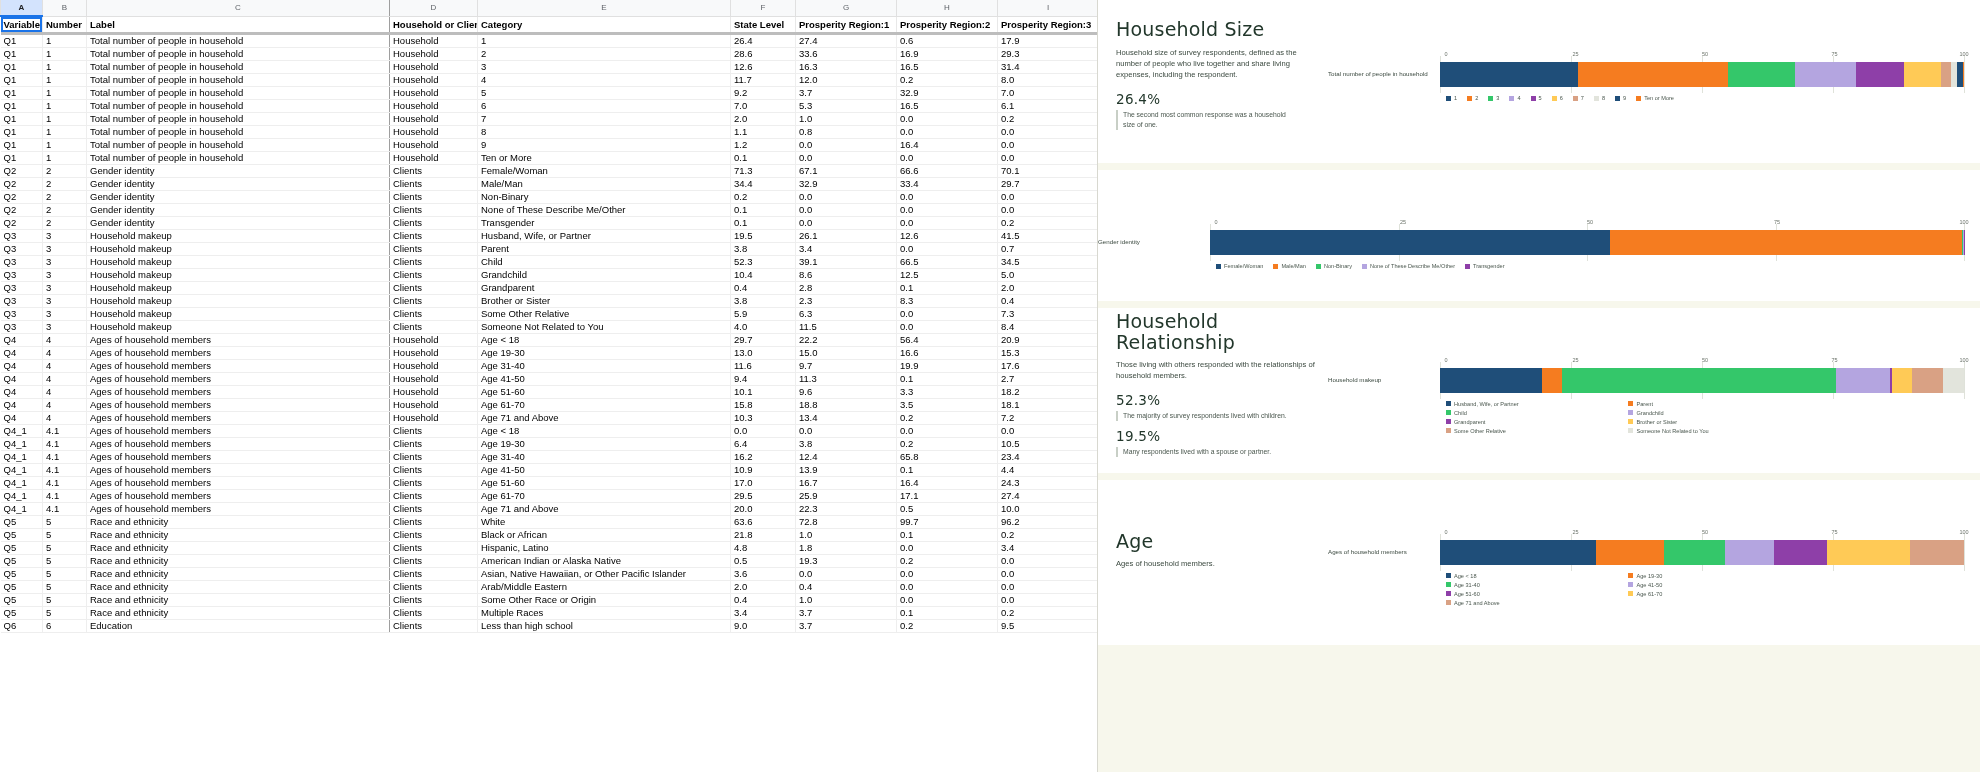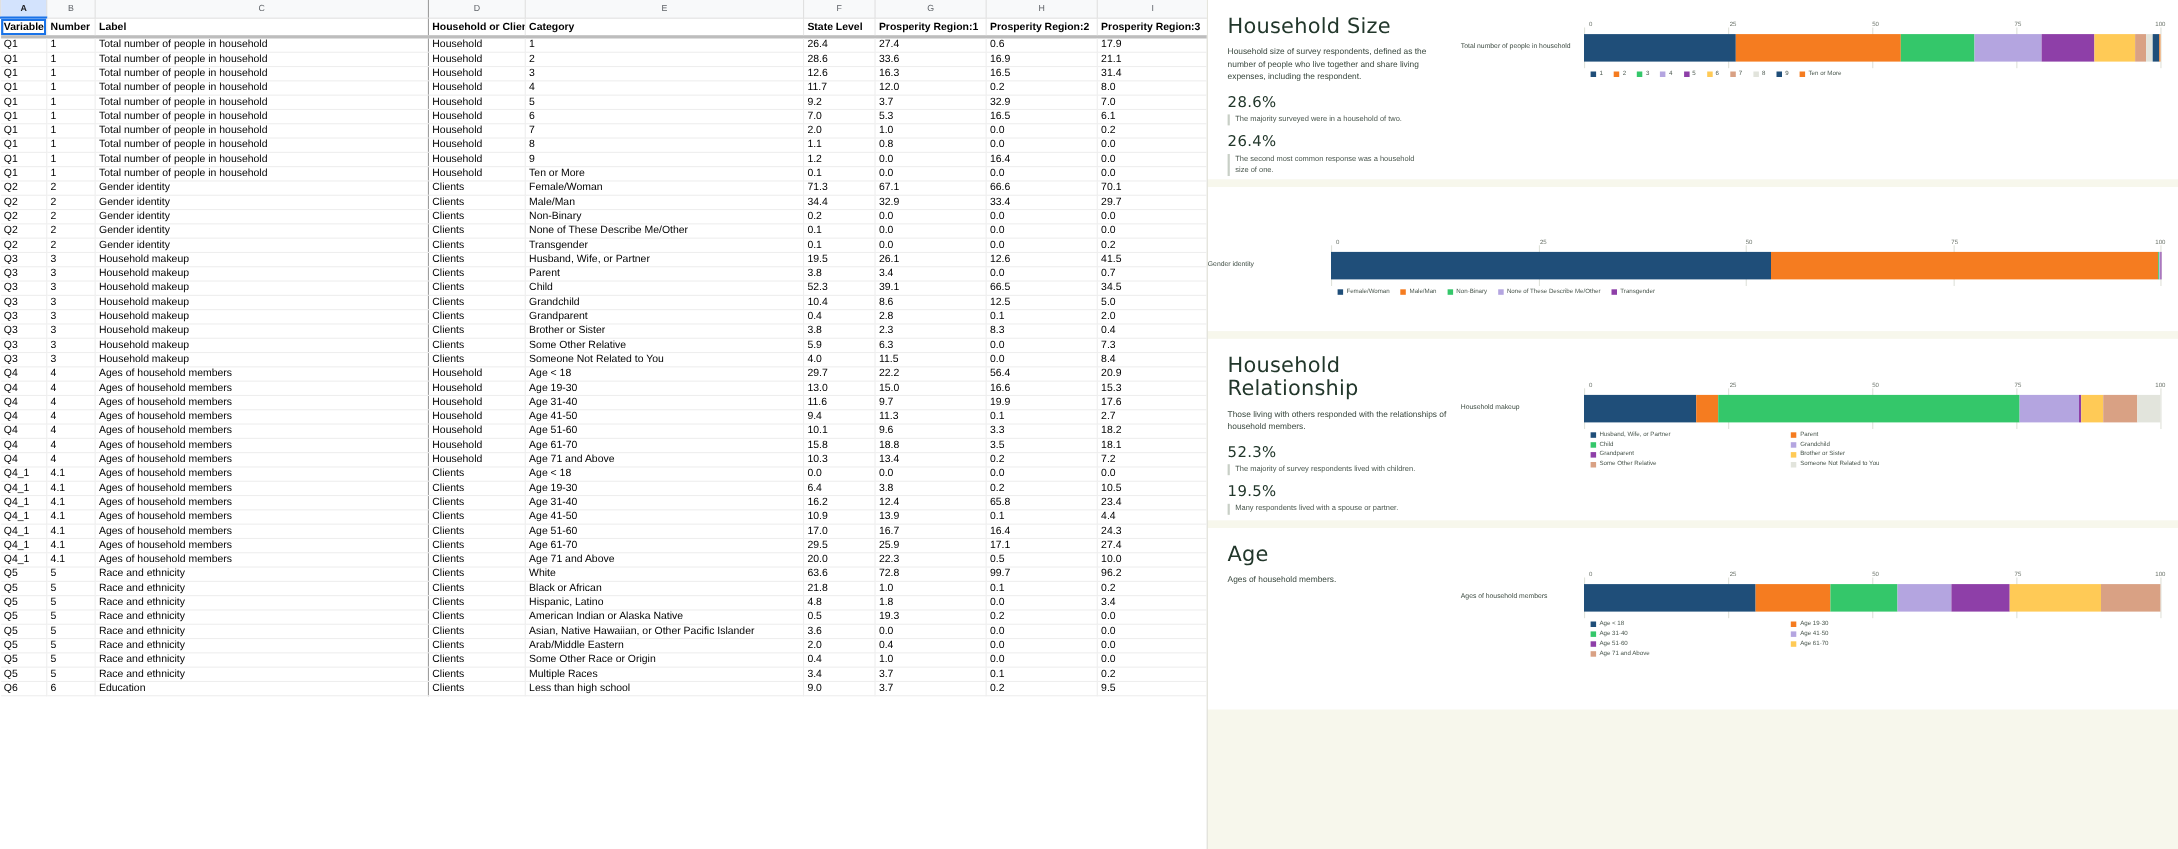--- a/index.html
+++ b/index.html
@@ -87,20 +87,21 @@
     background: #f7f7ec;
     overflow: hidden;
     position: relative;
   }
   .panel {
     background: #ffffff;
     position: absolute;
     left: 0; right: 0;
     padding: 14px 0 28px 0;
     display: flex;
+    align-items: center;
   }
   .panel .left { width: 230px; padding-left: 18px; flex: 0 0 230px; }
   .panel .right { flex: 1; position: relative; padding-right: 16px; }
 
   .ptitle {
     font-family: "DejaVu Sans", sans-serif;
     font-size: 19px;
     font-weight: 400;
     color: #22372b;
     letter-spacing: .2px;
@@ -213,21 +214,21 @@
           </tr>
           <tr class="datarow">
             <td class="cA">Q1</td>
             <td class="cB">1</td>
             <td class="cC sepC">Total number of people in household</td>
             <td class="cD">Household</td>
             <td class="cE">2</td>
             <td class="cF">28.6</td>
             <td class="cG">33.6</td>
             <td class="cH">16.9</td>
-            <td class="cI">21.1</td>
+            <td class="cI">29.3</td>
           </tr>
           <tr class="datarow">
             <td class="cA">Q1</td>
             <td class="cB">1</td>
             <td class="cC sepC">Total number of people in household</td>
             <td class="cD">Household</td>
             <td class="cE">3</td>
             <td class="cF">12.6</td>
             <td class="cG">16.3</td>
             <td class="cH">16.5</td>
@@ -708,24 +709,20 @@
           </tr>
         </tbody>
     </table>
   </div>
 
   <div class="dash" id="dash">
       <div class="panel" style="top: 0px; height: 163px;">
         <div class="left">
           <div class="ptitle">Household Size</div>
           <div class="pdesc">Household size of survey respondents, defined as the number of people who live together and share living expenses, including the respondent.</div>
-          <div class="stat">
-            <div class="statnum">28.6%</div>
-            <div class="statdesc">The majority surveyed were in a household of two.</div>
-          </div>
           <div class="stat">
             <div class="statnum">26.4%</div>
             <div class="statdesc">The second most common response was a household size of one.</div>
           </div>
         </div>
         <div class="right">
           <div class="chartwrap" style="margin-top: 6px;">
             <div class="axisrow">
               <div class="tick" style="left: 0%;">0</div>
               <div class="tick" style="left: 25%;">25</div>

